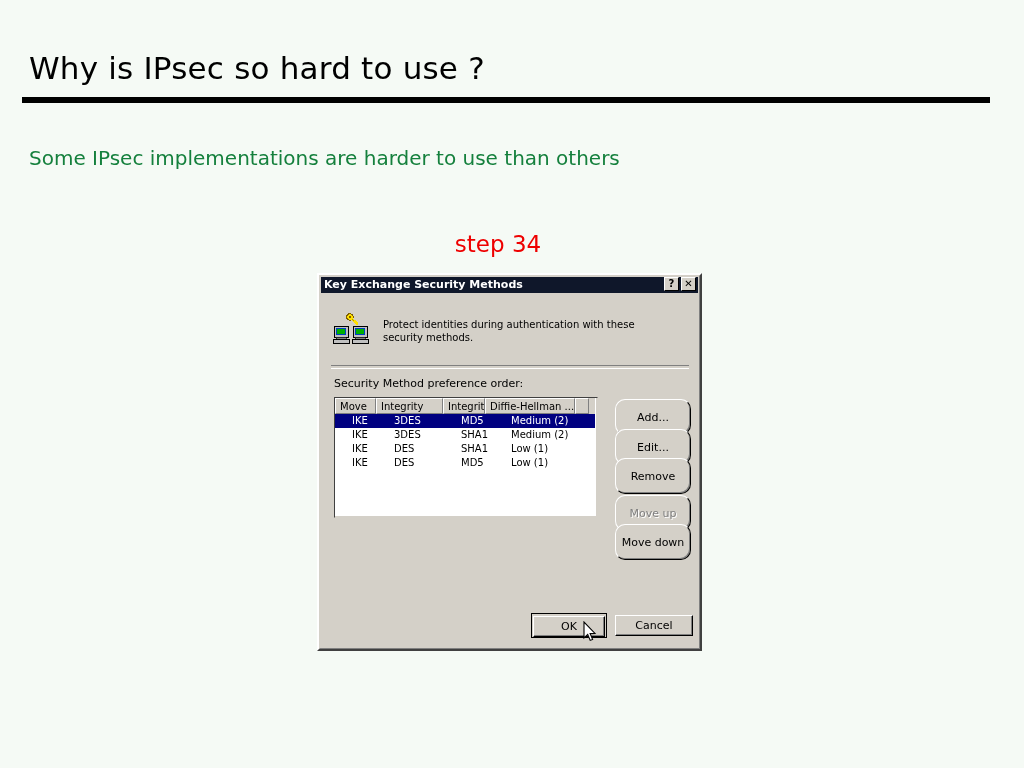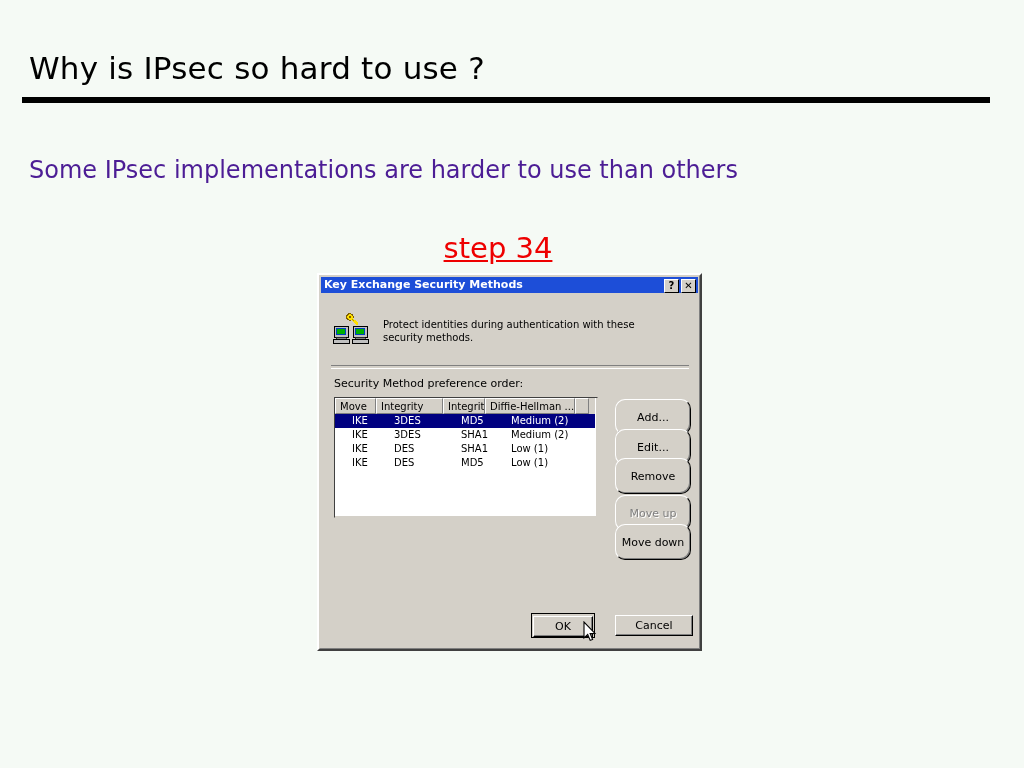--- a/index.html
+++ b/index.html
@@ -31,34 +31,33 @@
     position: absolute;
     left: 22px;
     top: 97px;
     width: 968px;
     height: 6px;
     background: #000000;
   }
   .slide-subtitle {
     position: absolute;
     left: 29px;
-    top: 156px;
-    font-size: 24px;
-    color: #4c1d95;
+    top: 146px;
+    font-size: 20px;
+    color: #15803d;
     white-space: nowrap;
   }
   .step-label {
     position: absolute;
     left: 0;
     top: 231px;
     width: 996px;
     text-align: center;
-    font-size: 29px;
+    font-size: 23px;
     color: #ee0000;
-    text-decoration: underline;
   }
 
   
   .dialog {
     position: absolute;
     left: 317px;
     top: 273px;
     width: 385px;
     height: 378px;
     background: #d4d0c8;
@@ -77,23 +76,23 @@
     border-right: 1px solid #808080;
     border-bottom: 1px solid #808080;
   }
 
   .titlebar {
     position: absolute;
     left: 2px;
     top: 2px;
     width: 377px;
     height: 16px;
-    background: #1d4ed8;
+    background: #0f172a;
     display: flex;
-    align-items: flex-end;
+    align-items: flex-start;
   }
   .titlebar-text {
     color: #ffffff;
     font-size: 11px;
     font-weight: bold;
     padding-left: 3px;
     line-height: 16px;
     white-space: nowrap;
     flex: 1;
   }
@@ -262,21 +261,21 @@
   #btn-edit    { top: 154px; }
   #btn-remove  { top: 183px; }
   #btn-moveup  { top: 220px; }
   #btn-movedown{ top: 249px; }
 
   
   .default-wrap {
     position: absolute;
     left: 212px;
     top: 338px;
-    width: 64px;
+    width: 76px;
     height: 25px;
     border: 1px solid #000000;
     box-sizing: border-box;
     padding: 1px;
   }
   .default-wrap .btn {
     width: 100%;
     height: 100%;
     line-height: 19px;
   }

